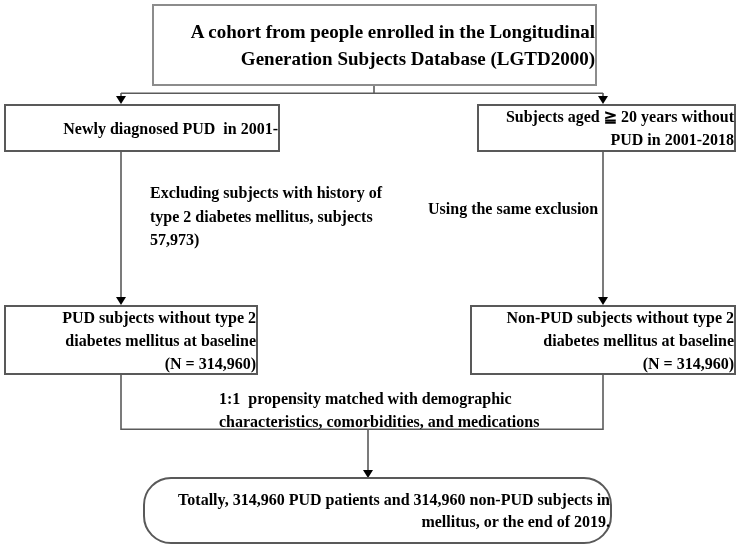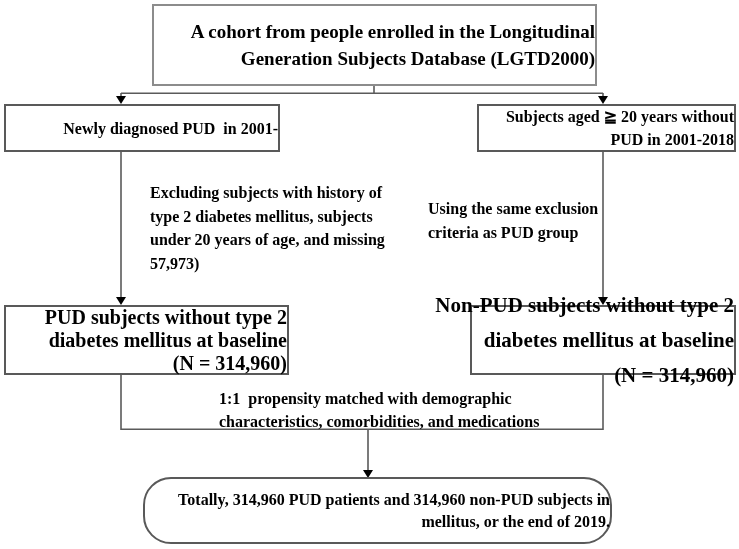--- a/index.html
+++ b/index.html
@@ -54,26 +54,26 @@
   }
   .box-pud-initial {
     left: 4px; top: 104px; width: 276px; height: 48px;
     font-size: 16px; line-height: 23px;
   }
   .box-nonpud-initial {
     left: 477px; top: 104px; width: 259px; height: 48px;
     font-size: 16px; line-height: 23px;
   }
   .box-pud-baseline {
-    left: 4px; top: 305px; width: 285px; height: 70px;
-    font-size: 20px; line-height: 23px;
+    left: 4px; top: 305px; width: 254px; height: 70px;
+    font-size: 16px; line-height: 23px;
   }
   .box-nonpud-baseline {
     left: 470px; top: 305px; width: 266px; height: 70px;
-    font-size: 21px; line-height: 23px; gap: 12px;
+    font-size: 16px; line-height: 23px;
   }
   .box-final {
     left: 143px; top: 477px; width: 469px; height: 67px;
     font-size: 16px; line-height: 22px; border-radius: 28px;
   }
   .fc-note {
     position: absolute;
     font-size: 16px;
     line-height: 23.5px;
     text-align: left;
@@ -123,27 +123,25 @@
   </div>
 
   <div class="fc-box box-nonpud-initial">
     <div class="line">Subjects aged ≧ 20 years without</div>
     <div class="line">PUD in 2001-2018</div>
   </div>
 
   <div class="fc-note note-exclusion-left">
     <div class="line">Excluding subjects with history of</div>
     <div class="line">type 2 diabetes mellitus, subjects</div>
-    <div class="line">under 20 years of age, and missing</div>
     <div class="line">57,973)</div>
   </div>
 
   <div class="fc-note note-exclusion-right">
     <div class="line">Using the same exclusion</div>
-    <div class="line">criteria as PUD group</div>
   </div>
 
   <div class="fc-box box-pud-baseline">
     <div class="line">PUD subjects without type 2</div>
     <div class="line">diabetes mellitus at baseline</div>
     <div class="line">(N = 314,960)</div>
   </div>
 
   <div class="fc-box box-nonpud-baseline">
     <div class="line">Non-PUD subjects without type 2</div>

